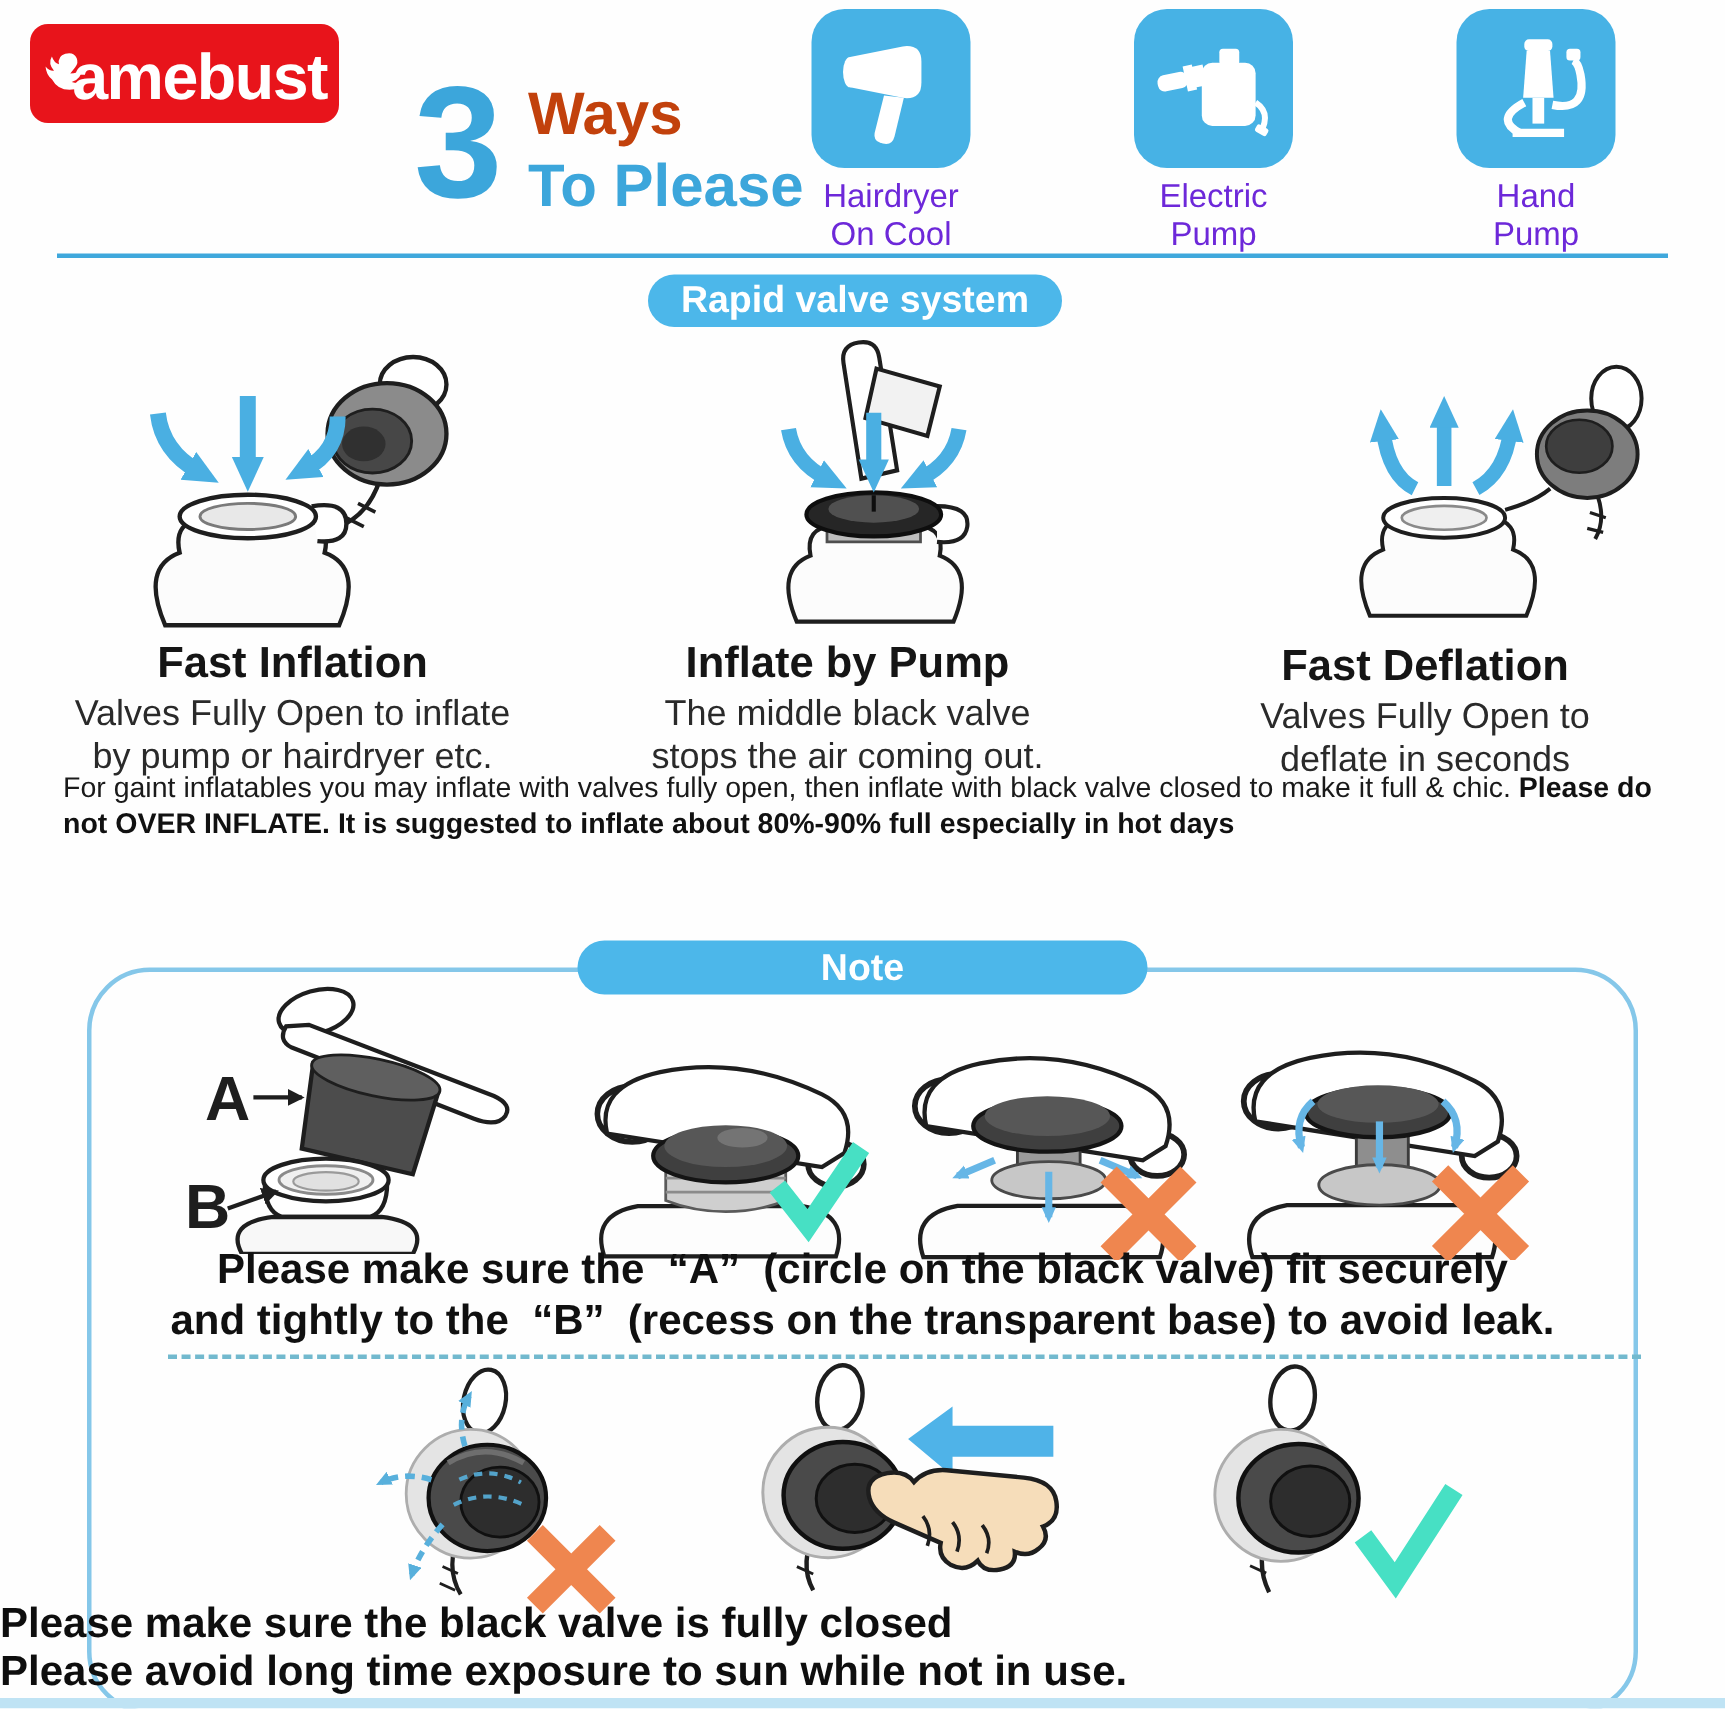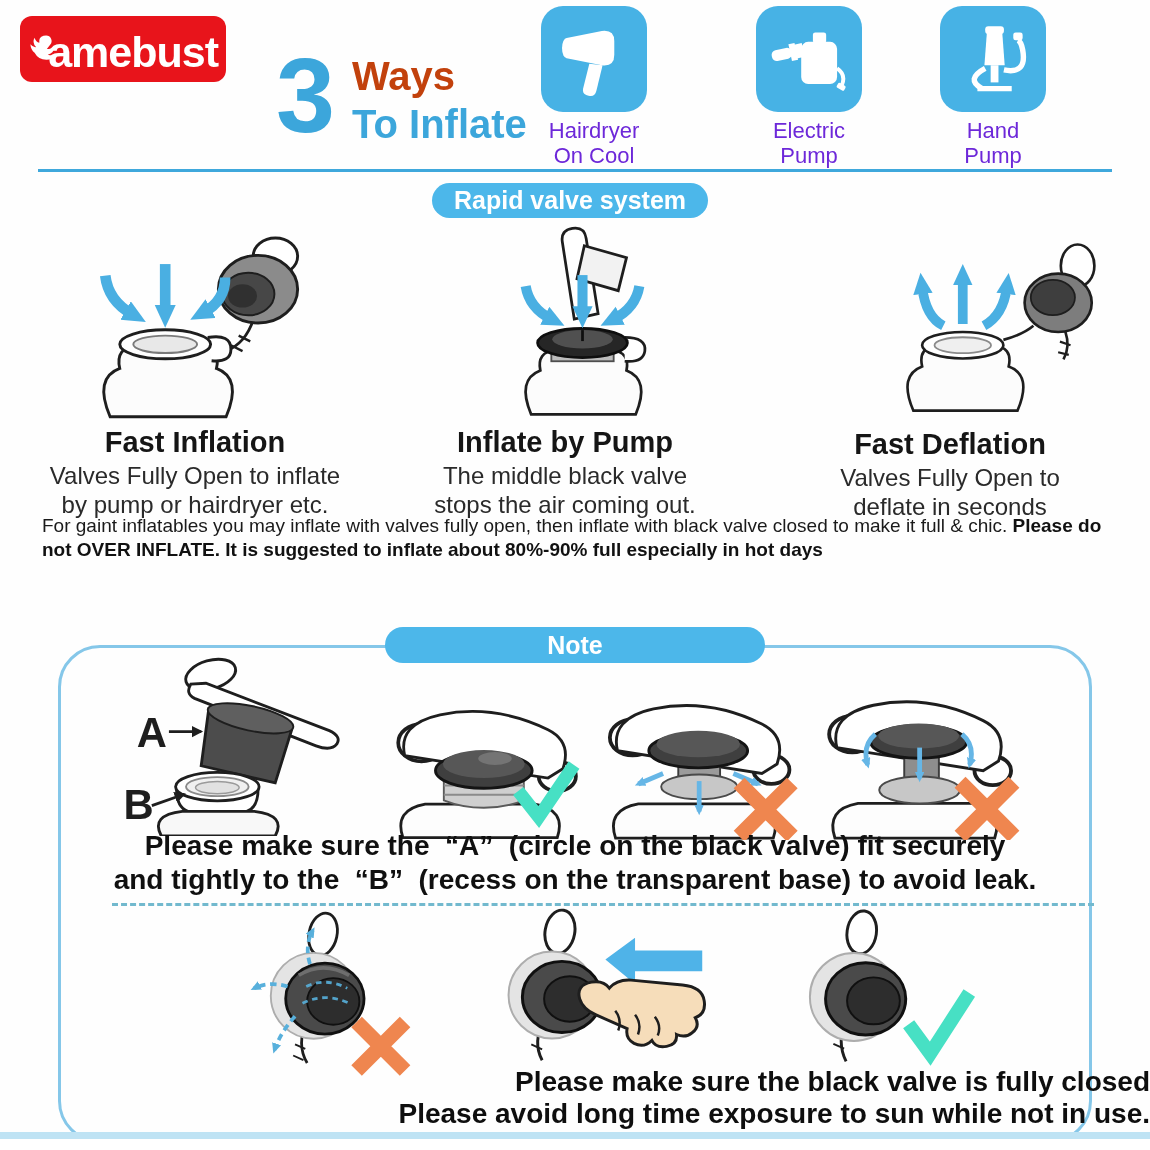--- a/index.html
+++ b/index.html
@@ -34,21 +34,21 @@
   .advice{left:42px;top:514px;width:1082px;font-size:19px;line-height:1.24;color:#1a1a1a;}
   .advice b{font-weight:700;color:#111;}
 
   
   .notebox{left:58px;top:645px;width:1034px;height:498px;border:3px solid #85C7E9;
            border-radius:42px;background:transparent;box-sizing:border-box;}
   .fitline{left:58px;width:1034px;text-align:center;font-size:28px;font-weight:600;
            color:#101010;white-space:pre-wrap;}
   .fit1{top:830px;} .fit2{top:864px;}
   .dashedline{left:112px;top:903px;width:982px;height:0;border-top:3px dashed #72B9CE;}
-  .closeline{left:0;width:1150px;text-align:right;font-size:28px;font-weight:600;color:#0e0e0e;}
+  .closeline{left:0;width:1150px;text-align:left;font-size:28px;font-weight:600;color:#0e0e0e;}
   .cl1{top:1066px;} .cl2{top:1098px;}
   .strip{left:0;top:1132px;width:1150px;height:18px;background:#BFE3F4;z-index:4;}
 
   
   .figA{left:55px;top:226px;width:290px;height:196px;}
   .figB{left:445px;top:220px;width:275px;height:200px;}
   .figC{left:855px;top:226px;width:265px;height:196px;}
   .figAB{left:92px;top:650px;width:300px;height:186px;}
   .figV1{left:388px;top:690px;width:200px;height:150px;}
   .figV2{left:600px;top:688px;width:205px;height:152px;}
@@ -64,21 +64,21 @@
 
   <div class="abs logo">
     <svg width="58" height="58" viewBox="0 0 64 64">
       <path d="M14 40 q-8 -6 -9 -18 q6 7 12 6 q-9 -10 -3 -20 q3 9 10 11 q-2 -12 9 -15 q12 -3 16 6 q3 7 -2 13 l-7 9 q10 0 16 -6 q0 14 -14 18 q8 3 17 0 q-5 11 -20 11 q-17 0 -25 -15 z" fill="#fff"></path>
     </svg>
     <span class="logo-text">amebust</span>
   </div>
 
   <div class="abs big3">3</div>
   <div class="abs tw1">Ways</div>
-  <div class="abs tw2">To Inflate</div>
+  <div class="abs tw2">To Please</div>
 
   <div class="abs method" style="left:529px;">
     <div class="msquare">
       <svg width="78" height="78" viewBox="0 0 100 100">
         <ellipse cx="15" cy="36" rx="6" ry="13" fill="#fff"></ellipse>
         <path d="M15,23 L60,14 q16,-2 16,13 v18 q0,15 -16,13 L15,49 Z" fill="#fff"></path>
         <path d="M44,56 l17,2 -8,33 q-2,8 -10,6 l-3,-1 q-5,-2 -4,-8 z" fill="#fff"></path>
       </svg>
     </div>
     <div class="mcaption">
@@ -100,21 +100,21 @@
         <path d="M86,62 q12,8 6,22" stroke="#fff" stroke-width="5" fill="none"></path>
         <rect x="86" y="82" width="11" height="7" rx="2" fill="#fff" transform="rotate(30 91 85)"></rect>
       </svg>
     </div>
     <div class="mcaption">
       <div>Electric</div>
       <div>Pump</div>
     </div>
   </div>
 
-  <div class="abs method" style="left:928px;">
+  <div class="abs method" style="left:959px;">
     <div class="msquare">
       <svg width="78" height="78" viewBox="0 0 100 100">
         <rect x="40" y="8" width="24" height="10" rx="4" fill="#fff"></rect>
         <path d="M42,18 h20 l3,40 h-26 z" fill="#fff"></path>
         <rect x="47" y="58" width="10" height="22" fill="#fff"></rect>
         <path d="M30,88 h44" stroke="#fff" stroke-width="7"></path>
         <path d="M40,62 q-26,14 -4,26" stroke="#fff" stroke-width="7" fill="none"></path>
         <path d="M64,64 q30,6 24,-26 q-2,-10 -6,-12" stroke="#fff" stroke-width="7" fill="none"></path>
         <rect x="76" y="16" width="12" height="10" rx="3" fill="#fff"></rect>
       </svg>

